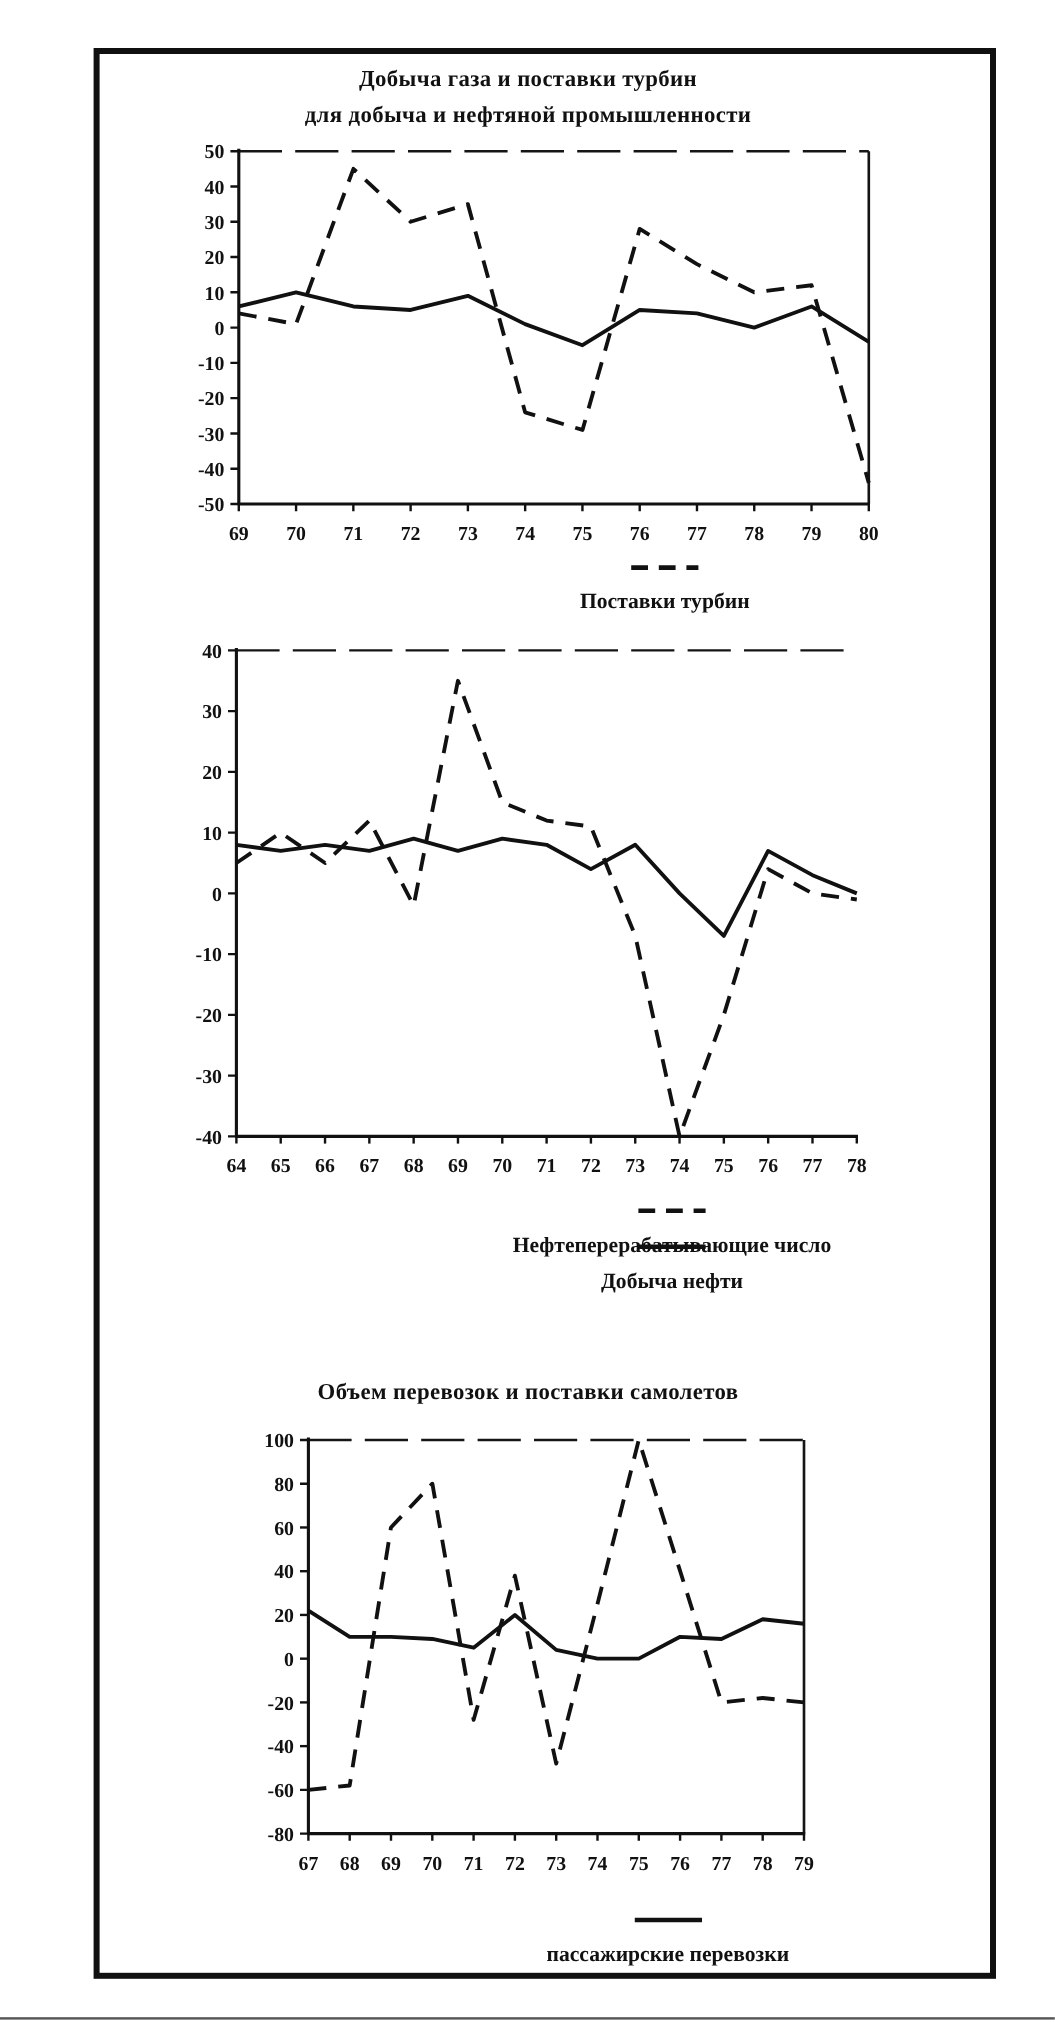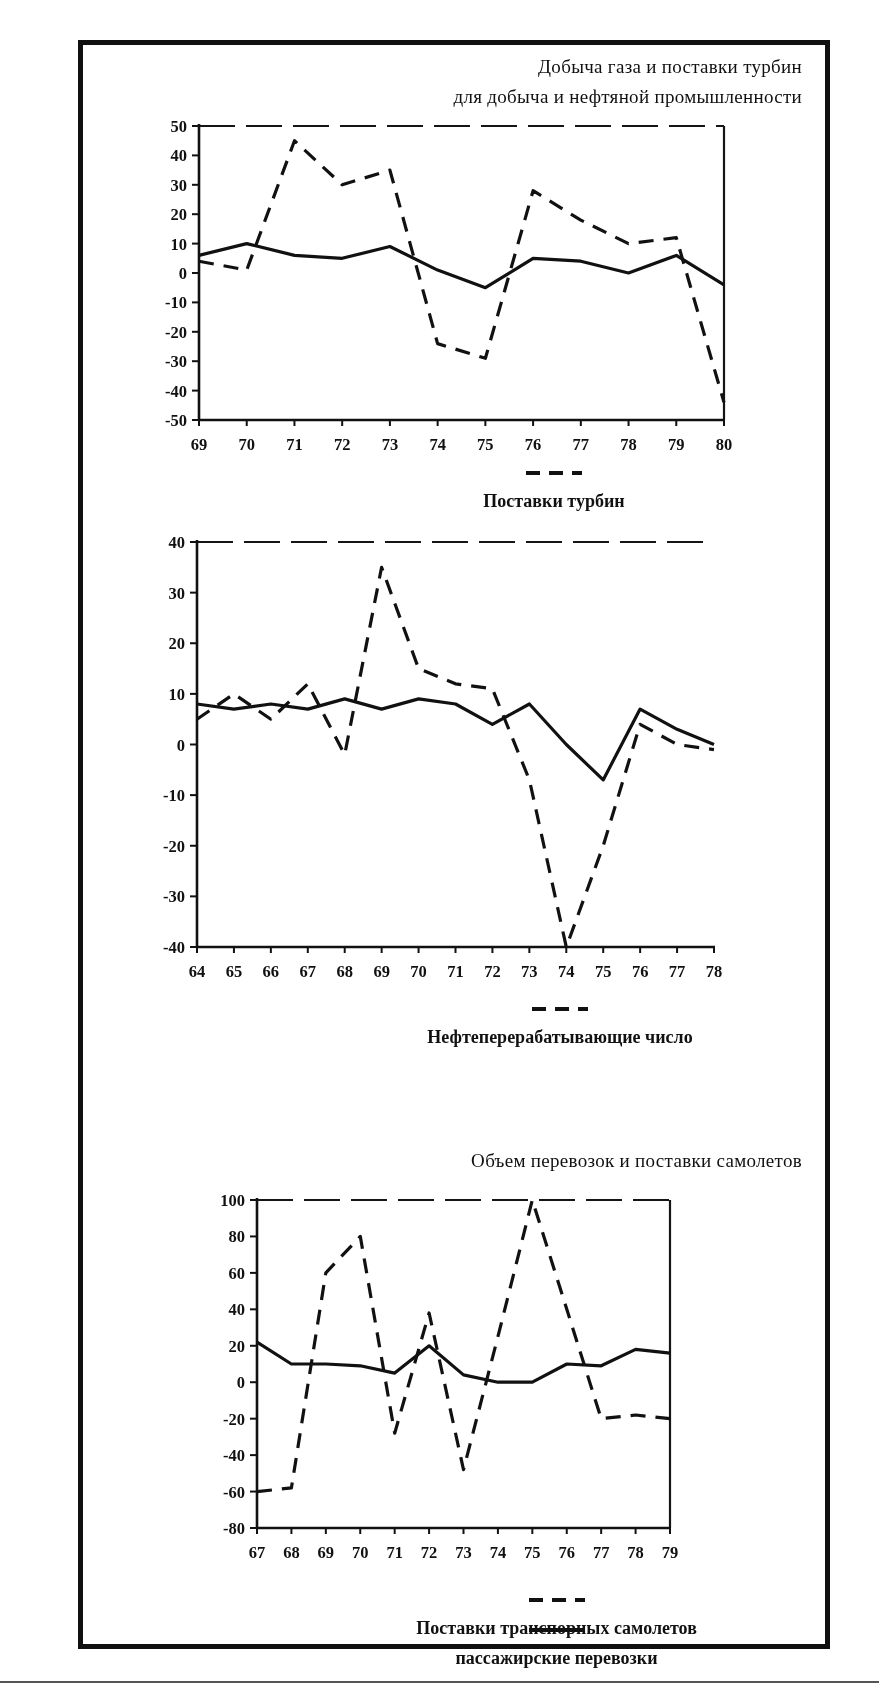--- a/index.html
+++ b/index.html
@@ -13,21 +13,21 @@
     border:5px solid #101010;
   }
   .scan-edge{
     position:absolute;left:0;bottom:2px;width:100%;height:2px;background:#555;
   }
   .chart-block{position:absolute;left:78px;width:752px;}
   #block-1{top:52px;}
   #block-2{top:526px;}
   #block-3{top:1146px;}
   .chart-title{
-    width:724px;text-align:right;font-size:19px;font-weight:normal;
+    width:724px;text-align:center;font-size:19px;font-weight:bold;
     line-height:30px;letter-spacing:0.3px;
   }
   .chart-svg{display:block;}
   #svg-0{margin-left:54px;margin-top:0;}
   #svg-1{margin-left:54px;margin-top:2px;}
   #svg-2{margin-left:114px;margin-top:10px;}
   svg text{
     font-family:"Liberation Serif","DejaVu Serif",serif;
     font-size:16.5px;font-weight:bold;fill:#111;
   }
@@ -175,20 +175,26 @@
       <polyline points="65.0,191.2 101.9,165.9 138.9,191.2 175.8,155.8 212.7,226.6 249.6,39.3 286.6,140.6 323.5,155.8 360.4,160.8 397.4,251.9 434.3,419.0 471.2,317.8 508.1,196.3 545.1,216.5 582.0,221.6" class="series dashed"></polyline>
       <polyline points="65.0,176.0 101.9,181.1 138.9,176.0 175.8,181.1 212.7,170.9 249.6,181.1 286.6,170.9 323.5,176.0 360.4,196.3 397.4,176.0 434.3,216.5 471.2,251.9 508.1,181.1 545.1,201.3 582.0,216.5" class="series solid"></polyline>
     </svg>
   <div class="legend">
     <div class="legend-row">
       <svg class="legend-sample dashed" viewBox="0 0 58 10">
           <line x1="1" y1="5" x2="57" y2="5"></line>
         </svg>
       <span class="legend-label">Нефтеперерабатывающие число</span>
     </div>
+    <div class="legend-row">
+      <svg class="legend-sample solid" viewBox="0 0 58 10">
+          <line x1="1" y1="5" x2="57" y2="5"></line>
+        </svg>
+      <span class="legend-label">Добыча нефти</span>
+    </div>
   </div>
 </div>
 
 <div class="chart-block" id="block-3">
   <div class="chart-title">Объем перевозок и поставки самолетов</div>
   <div class="chart-title"></div>
   <svg class="chart-svg" id="svg-2" viewBox="0 0 540 385" width="540" height="385">
       <line x1="65" y1="14" x2="478" y2="14" class="boxline"></line>
       <line x1="478" y1="14" x2="478" y2="342" class="boxline2"></line>
       <line x1="65" y1="12" x2="65" y2="342" class="axis"></line>
@@ -237,26 +243,20 @@
       <text x="53" y="275.1111111111111" text-anchor="end">-40</text>
       <line x1="58" y1="305.55555555555554" x2="65" y2="305.55555555555554" class="tick"></line>
       <text x="53" y="311.55555555555554" text-anchor="end">-60</text>
       <line x1="58" y1="342" x2="65" y2="342" class="tick"></line>
       <text x="53" y="348" text-anchor="end">-80</text>
       <polyline points="65.0,305.6 99.4,301.9 133.8,86.9 168.3,50.4 202.7,247.2 237.1,127.0 271.5,283.7 305.9,150.7 340.3,14.0 374.8,123.3 409.2,232.7 443.6,229.0 478.0,232.7" class="series dashed"></polyline>
       <polyline points="65.0,156.1 99.4,178.0 133.8,178.0 168.3,179.8 202.7,187.1 237.1,159.8 271.5,188.9 305.9,196.2 340.3,196.2 374.8,178.0 409.2,179.8 443.6,163.4 478.0,167.1" class="series solid"></polyline>
     </svg>
   <div class="legend">
     <div class="legend-row">
-      <svg class="legend-sample dashed" viewBox="0 0 58 10">
-          <line x1="1" y1="5" x2="57" y2="5"></line>
-        </svg>
-      <span class="legend-label">Поставки транспорных самолетов</span>
-    </div>
-    <div class="legend-row">
       <svg class="legend-sample solid" viewBox="0 0 58 10">
           <line x1="1" y1="5" x2="57" y2="5"></line>
         </svg>
       <span class="legend-label">пассажирские перевозки</span>
     </div>
   </div>
 </div>
 
 <div class="scan-edge"></div>
 

